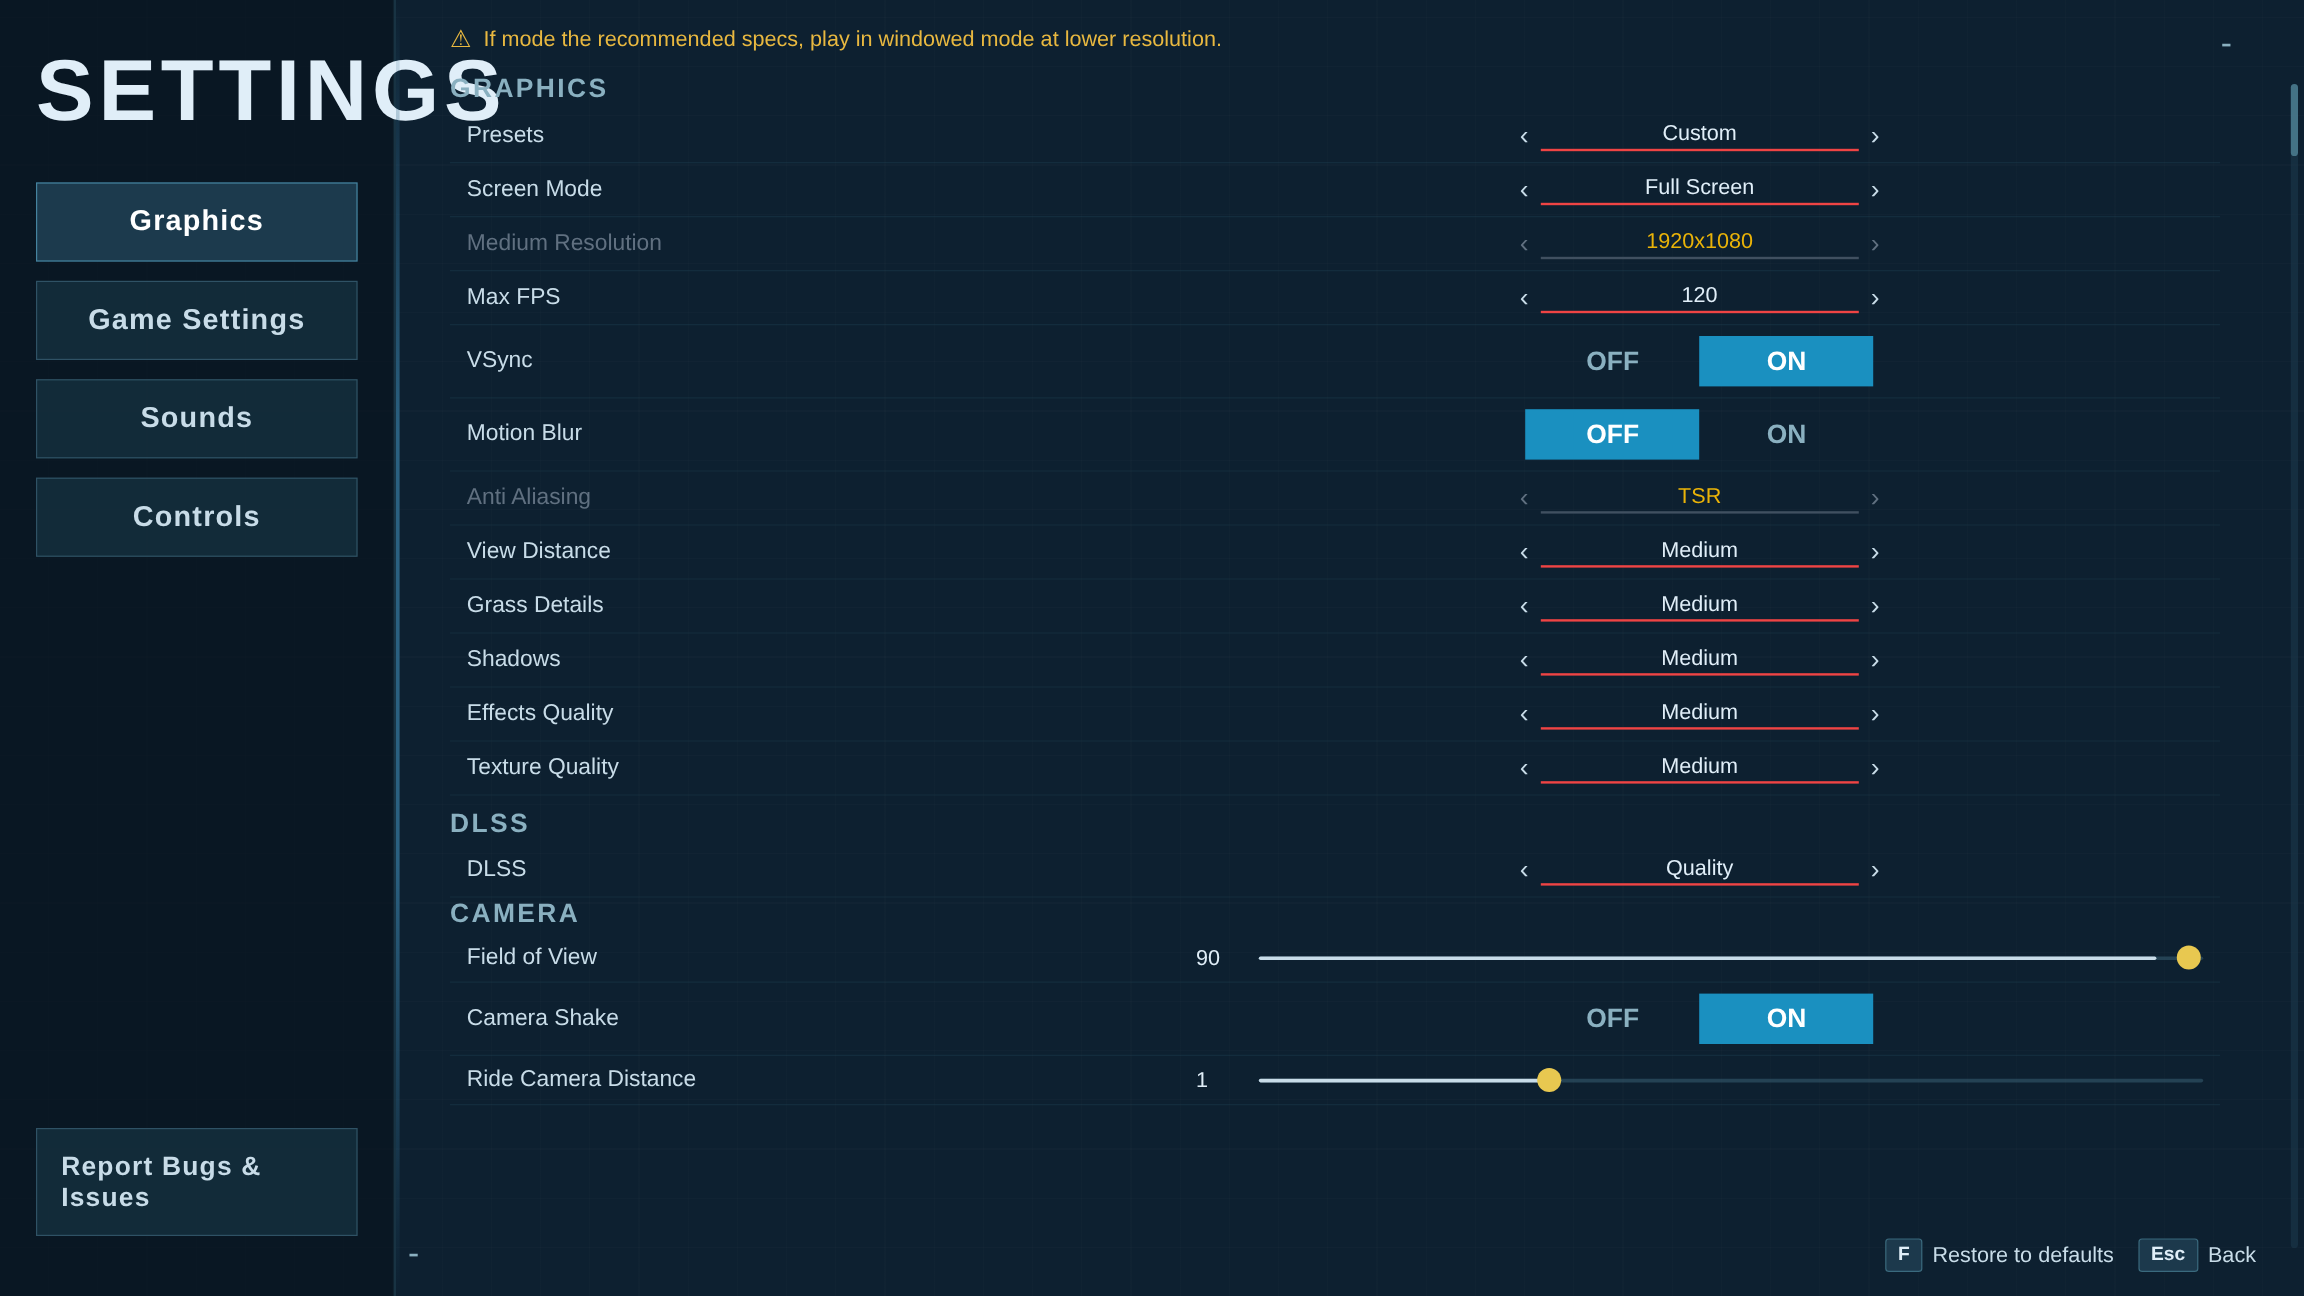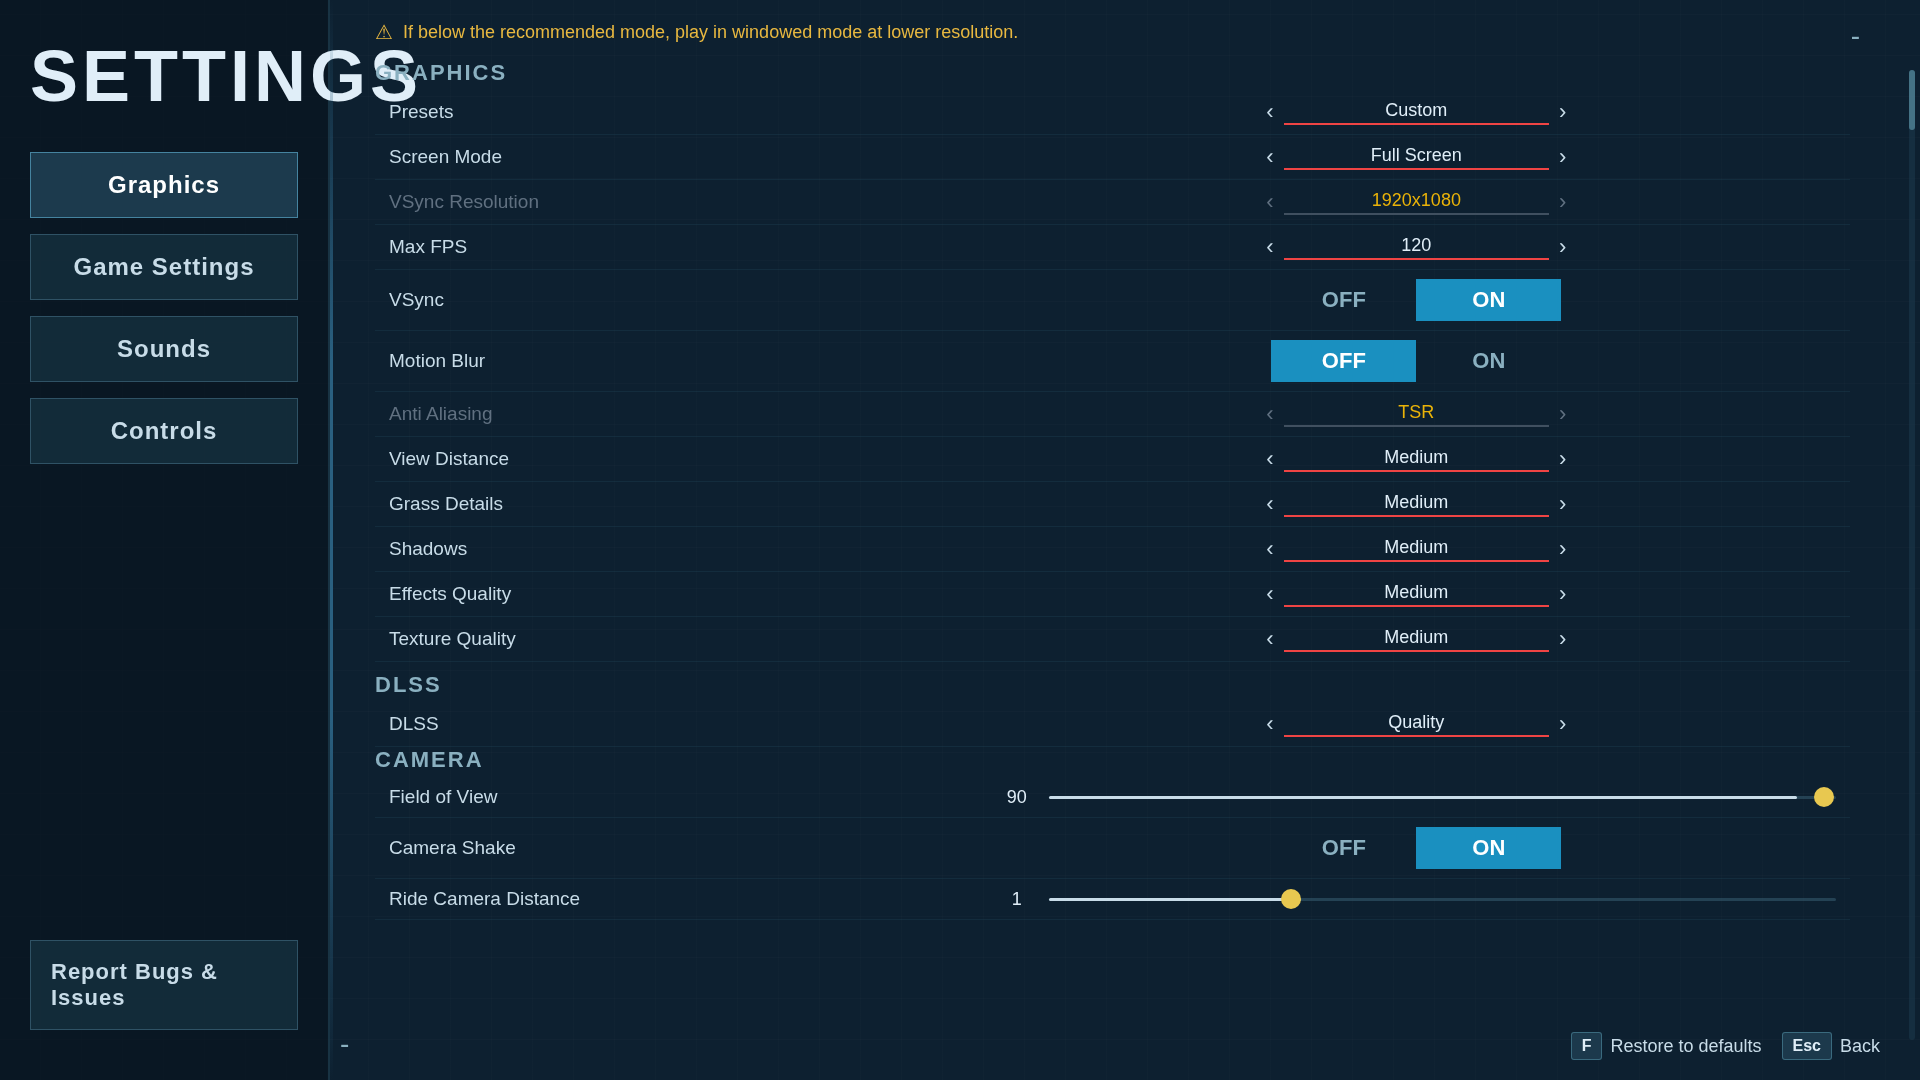--- a/index.html
+++ b/index.html
@@ -148,21 +148,21 @@
       display: flex;
       align-items: center;
       gap: 12px;
       width: 100%;
     }
 
     .slider-value {
       color: #e0eef8;
       font-size: 18px;
       min-width: 40px;
-      text-align: center;
+      text-align: left;
     }
 
     .slider-track {
       flex: 1;
       height: 3px;
       background: rgba(60, 100, 120, 0.5);
       position: relative;
       border-radius: 2px;
     }
 
@@ -354,21 +354,21 @@
 </div>
 
 <div class="divider-line"></div>
 
 <div class="corner-dash-tr">-</div>
 <div class="corner-dash-bl">-</div>
 
 <div class="main-content">
   <div class="warning-bar">
     <span class="warning-icon">⚠</span>
-    <span>If below the recommended mode, play in windowed mode at lower resolution.</span>
+    <span>If mode the recommended specs, play in windowed mode at lower resolution.</span>
   </div>
 
   <div class="main-scroll">
 
     <div class="section-heading">Graphics</div>
 
     <div class="row-wrapper">
       <div class="row-label">Presets</div>
       <div class="row-control">
         <div class="arrow-control">
@@ -384,21 +384,21 @@
       <div class="row-control">
         <div class="arrow-control">
           <button class="arr">‹</button>
           <span class="val-text">Full Screen</span>
           <button class="arr">›</button>
         </div>
       </div>
     </div>
 
     <div class="row-wrapper">
-      <div class="row-label muted">VSync Resolution</div>
+      <div class="row-label muted">Medium Resolution</div>
       <div class="row-control">
         <div class="arrow-control">
           <button class="arr muted">‹</button>
           <span class="val-text muted">1920x1080</span>
           <button class="arr muted">›</button>
         </div>
       </div>
     </div>
 
     <div class="row-wrapper">

